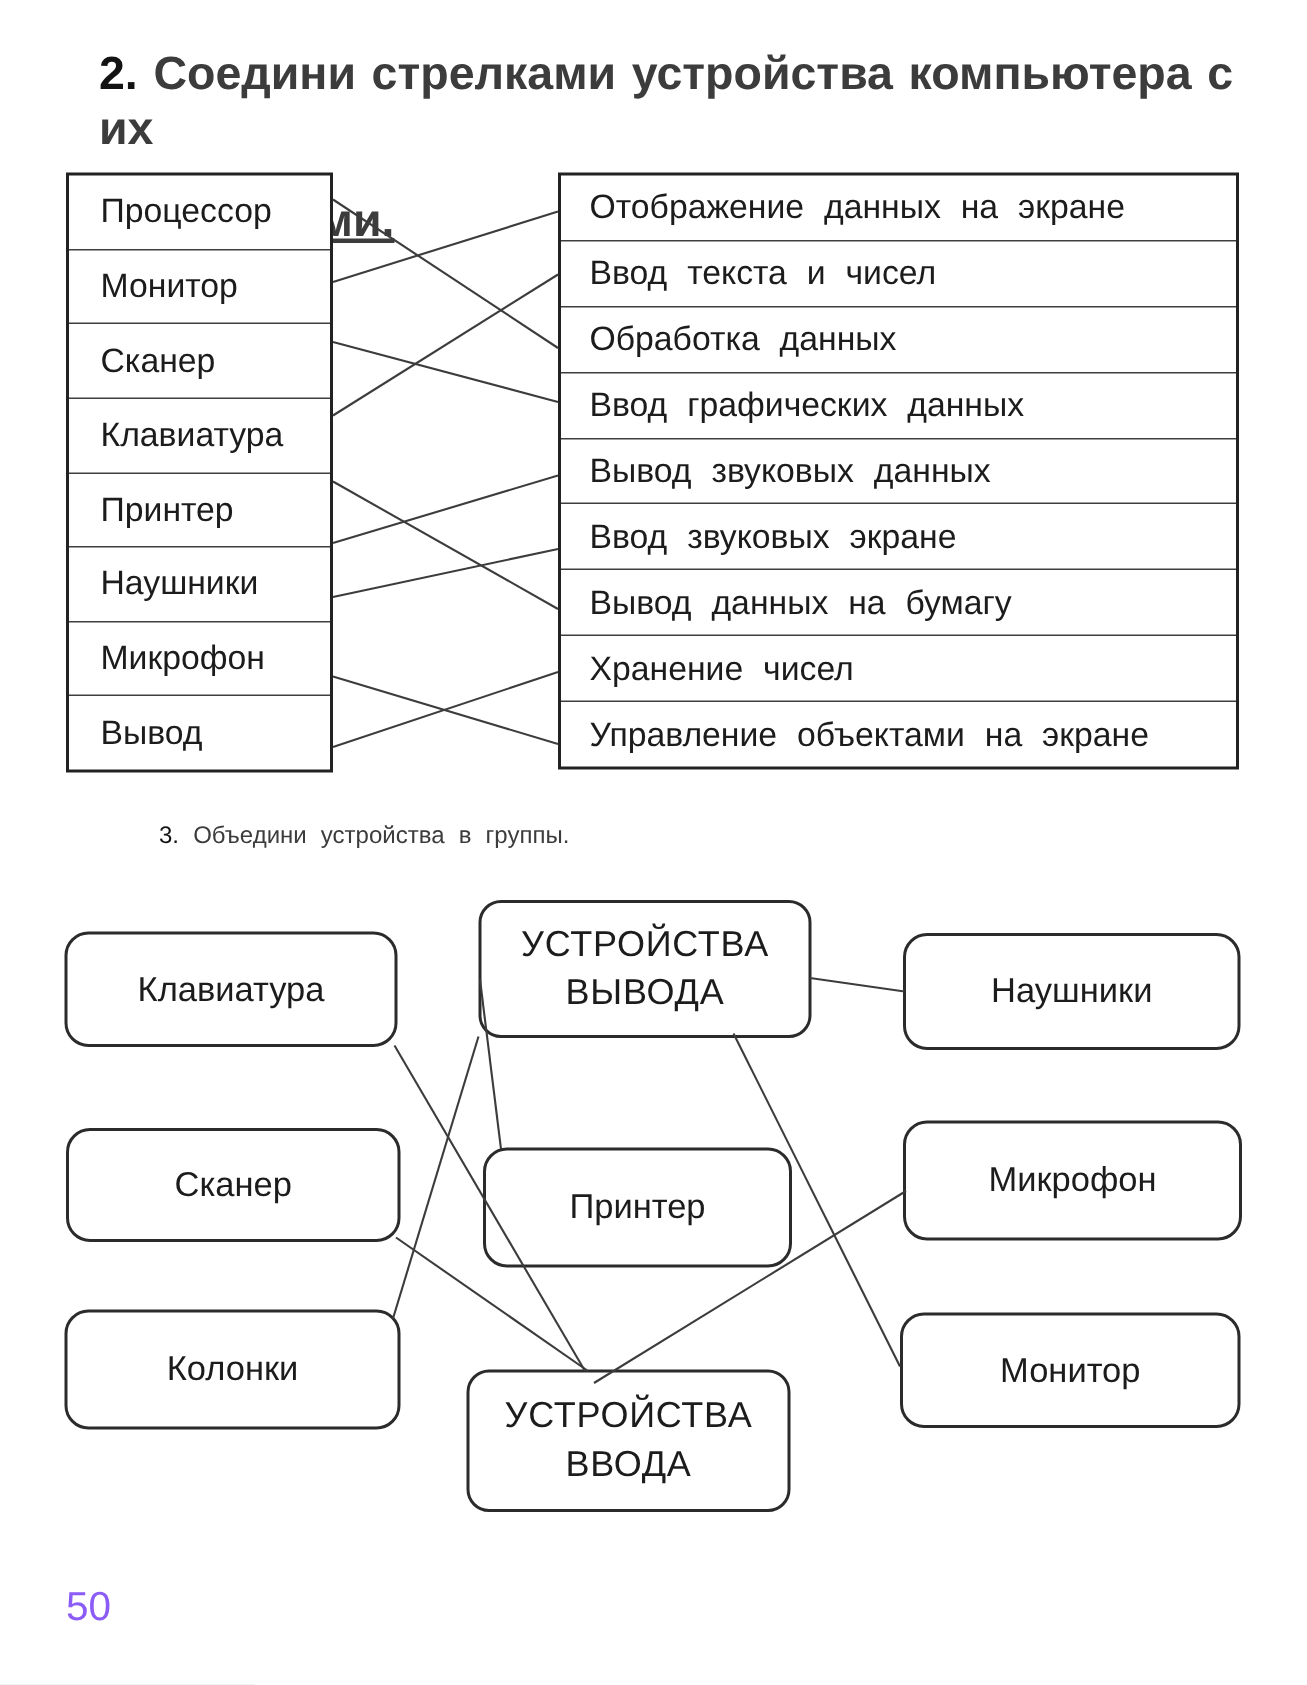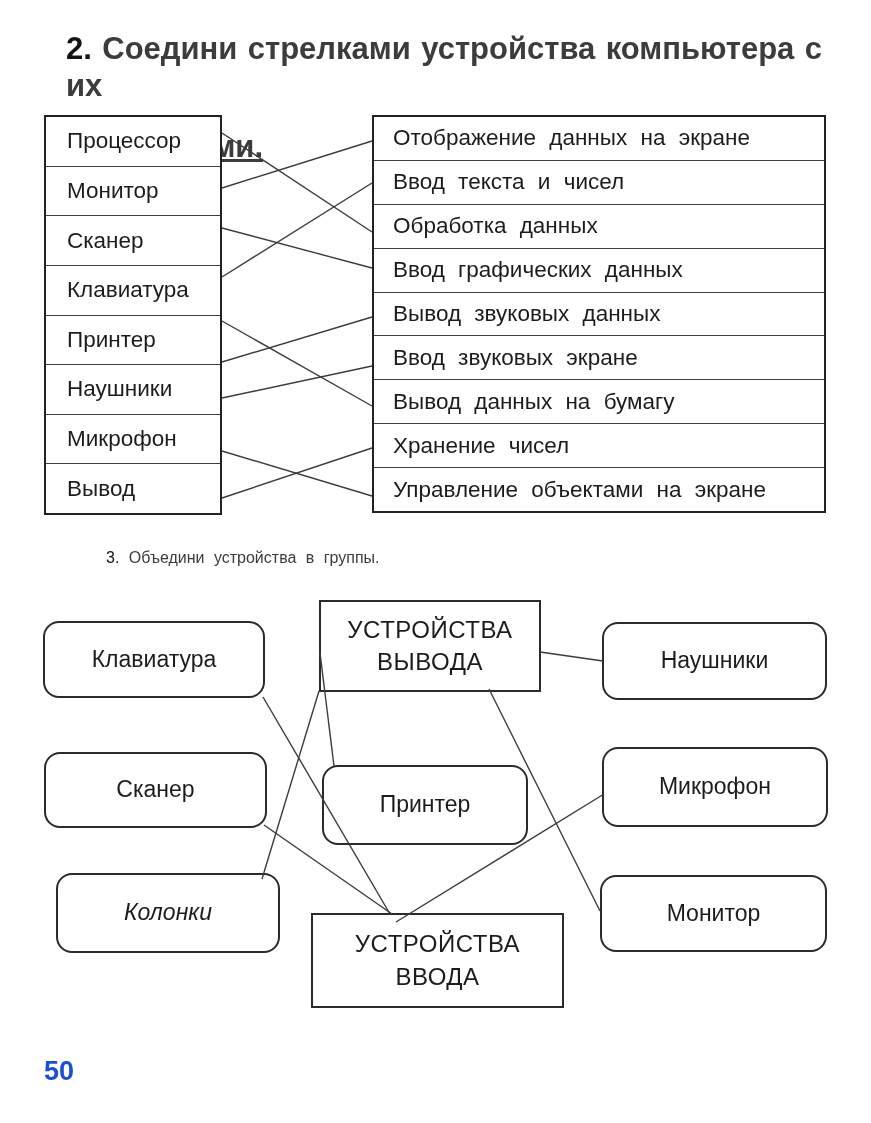--- a/index.html
+++ b/index.html
@@ -26,36 +26,36 @@
   .tbl-left .row{padding-left:21px;}
   .tbl-right .row{padding-left:19px;}
   .cell-text{font-size:22.5px; color:#1c1c1c; white-space:nowrap;}
   .tbl-right .cell-text{word-spacing:7px;}
 
   
   .box{position:absolute; background:#fff; border:2px solid #2b2b2b; box-sizing:border-box;
        display:flex; align-items:center; justify-content:center; text-align:center;
        font-size:23px; color:#1c1c1c; z-index:2; line-height:1.35;}
   .rounded{border-radius:16px;}
-  .group{font-size:24px; letter-spacing:0.5px;}
+  .group{font-size:24px; letter-spacing:0.5px;border-radius:15px;}
   #b-keyboard   {left:43px;  top:621px; width:222px; height:77px;}
   #b-scanner    {left:44px;  top:752px; width:223px; height:76px;}
-  #b-speakers   {left:56px;  top:873px; width:224px; height:80px;font-style:italic;}
+  #b-speakers   {left:43px;  top:873px; width:224px; height:80px;}
   #b-output     {left:319px; top:600px; width:222px; height:92px;}
   #b-printer    {left:322px; top:765px; width:206px; height:80px;}
-  #b-input      {left:311px; top:913px; width:253px; height:95px;}
+  #b-input      {left:311px; top:913px; width:216px; height:95px;}
   #b-headphones {left:602px; top:622px; width:225px; height:78px;}
   #b-microphone {left:602px; top:747px; width:226px; height:80px;}
   #b-monitor    {left:600px; top:875px; width:227px; height:77px;}
 
   
   #connectors{position:absolute; left:0; top:0; z-index:3; pointer-events:none;}
   #connectors line{stroke:#3c3c3c; stroke-width:1.4;}
 
-  .page-num{position:absolute; left:44px; top:1056px; font-size:27px; font-weight:bold; color:#1d4ed8;}
+  .page-num{position:absolute; left:44px; top:1056px; font-size:27px; font-weight:normal; color:#8b5cf6;}
 </style>
 </head>
 <body>
 
 <div class="page">
 
   <div class="h2-wrap">
     <div class="h-line j"><span class="num">2.</span> <span>Соедини стрелками устройства компьютера с их</span></div>
     <div class="h-line l2">функциями.</div>
   </div>

